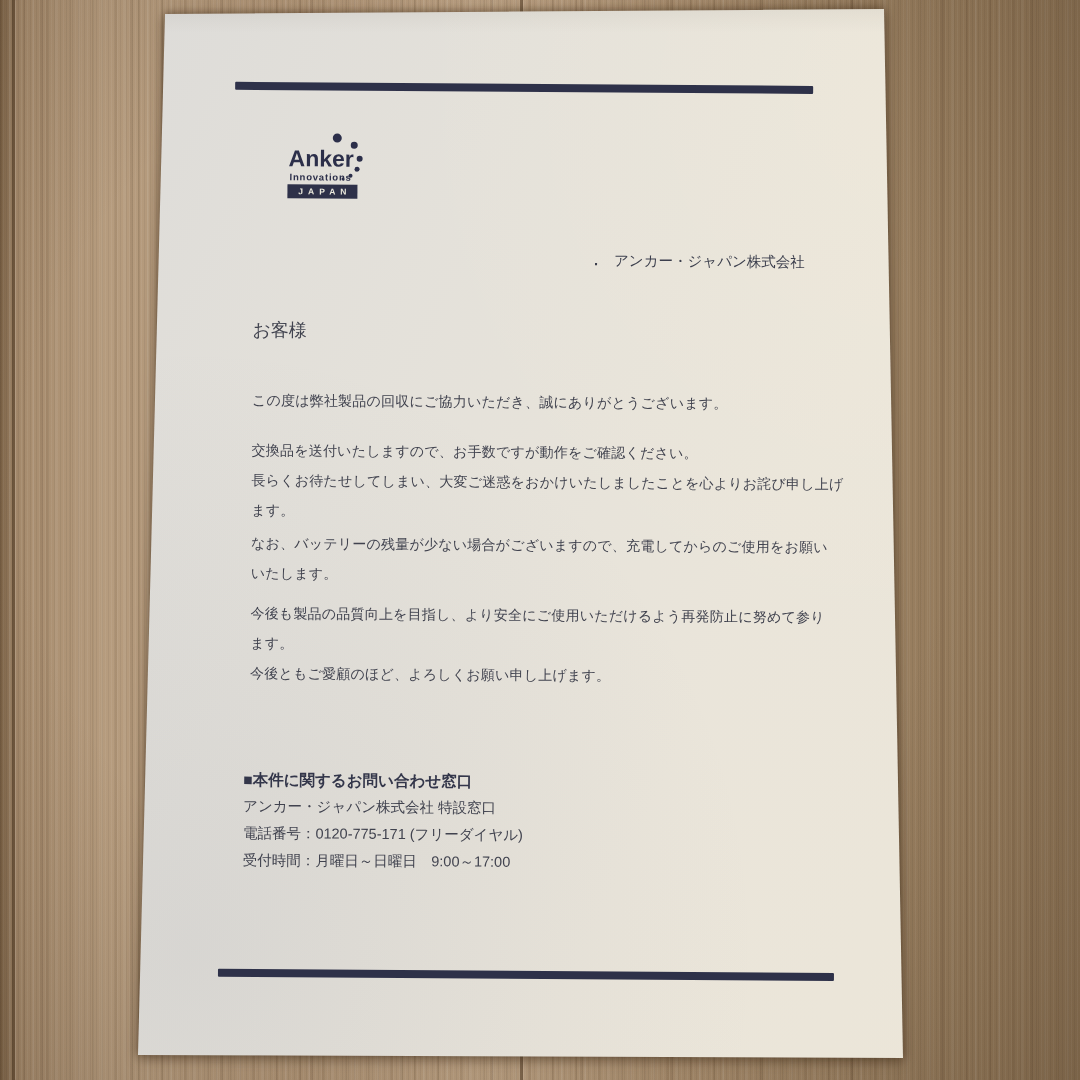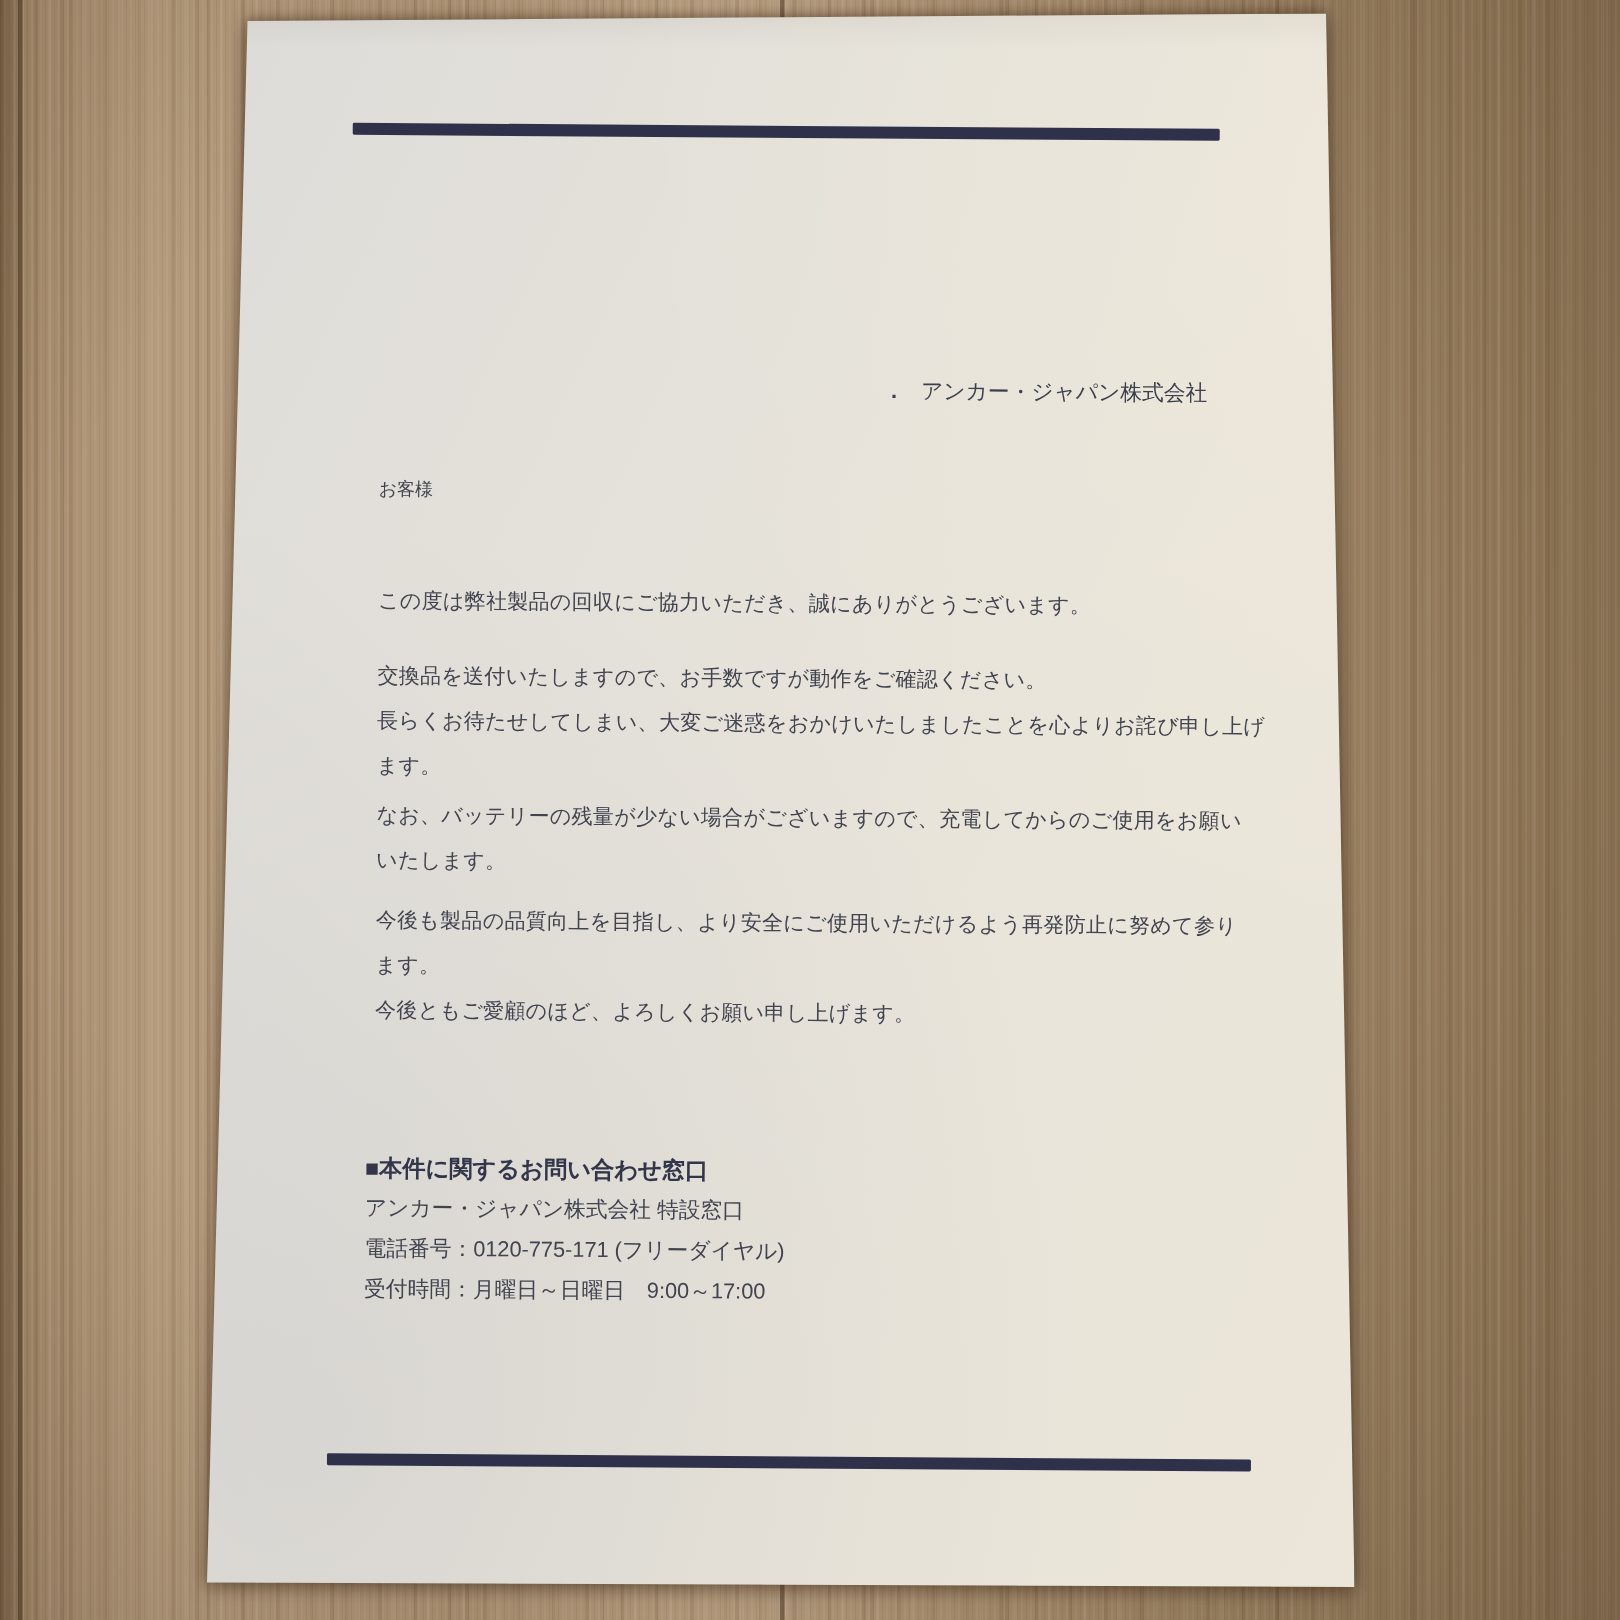--- a/index.html
+++ b/index.html
@@ -81,21 +81,21 @@
   .japan-badge{
     position:absolute;left:4px;top:55px;width:70px;height:14px;
     background:#2e3149;color:#eceade;
     font-size:8.5px;font-weight:bold;letter-spacing:5px;
     display:flex;align-items:center;justify-content:center;
     padding-left:5px;box-sizing:border-box;
   }
 
   .sender{position:absolute;left:592px;top:251px;font-size:14.5px;color:#3c3f4d;}
   .sender .mark{display:inline-block;margin-right:16px;font-weight:bold;}
-  .salutation{position:absolute;left:251px;top:320px;font-size:12px;}
+  .salutation{position:absolute;left:251px;top:320px;font-size:18px;}
 
   .para{position:absolute;left:251px;font-size:14px;line-height:30px;letter-spacing:0.2px;}
   .para .line{white-space:pre;}
   .p1{top:387px;}
   .p2{top:437px;}
   .p3{top:530px;}
   .p4{top:600px;}
 
   .contact{position:absolute;left:245px;top:768px;font-size:14.5px;line-height:27px;}
   .contact .heading{font-weight:bold;font-size:15.5px;color:#33364a;}
@@ -113,20 +113,31 @@
 
   <div class="paper-wrap">
     <div class="paper"></div>
     <div class="paper-shade"></div>
   </div>
 
   <div class="content">
 
     <div class="rule top"></div>
 
+    <div class="logo">
+      <span class="dot d1"></span>
+      <span class="dot d2"></span>
+      <span class="dot d3"></span>
+      <span class="dot d4"></span>
+      <span class="dot d5"></span>
+      <span class="dot d6"></span>
+      <span class="brand">Anker</span>
+      <span class="sub">Innovations</span>
+      <span class="japan-badge">JAPAN</span>
+    </div>
 
     <div class="sender">
       <span class="mark">.</span><span>アンカー・ジャパン株式会社</span>
     </div>
 
     <div class="salutation">お客様</div>
 
     <div class="para p1">
       <div class="line">この度は弊社製品の回収にご協力いただき、誠にありがとうございます。</div>
     </div>

